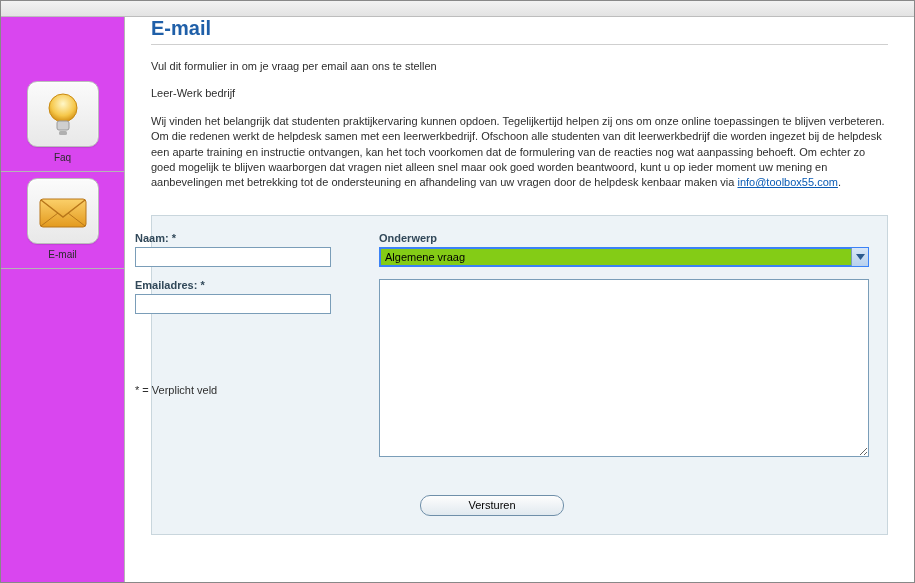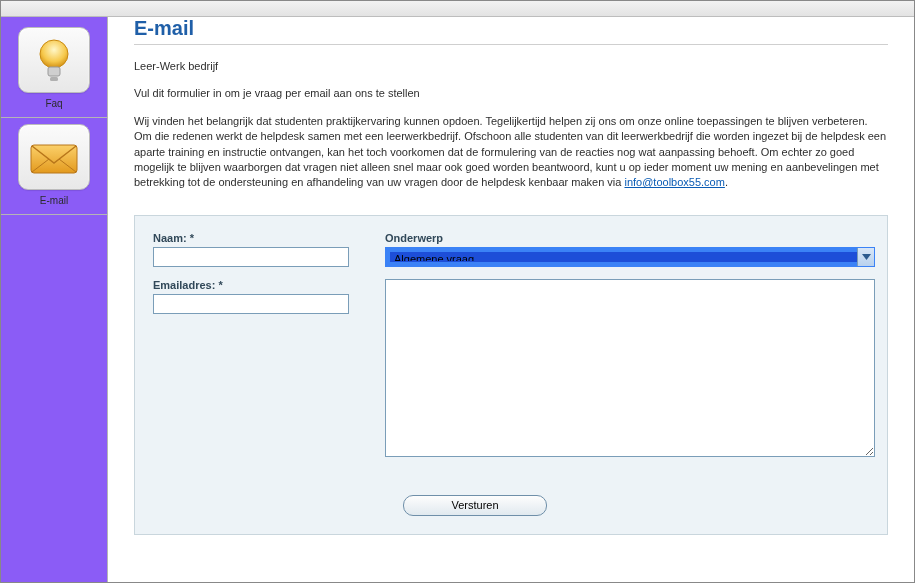--- a/index.html
+++ b/index.html
@@ -13,24 +13,24 @@
   }
   .app {
     width: 915px; height: 583px;
     display: flex;
     background: #d5d5d5;
     border: 1px solid #888;
     position: relative;
   }
   
   .sidebar {
-    width: 107px;
-    background: #8b5cf6;
+    width: 124px;
+    background: #d946ef;
     border-right: 1px solid #b5b5b5;
-    padding-top: 20px;
+    padding-top: 74px;
     display: flex;
     flex-direction: column;
   }
   .side-item {
     padding: 6px 0 8px 0;
     display: flex;
     flex-direction: column;
     align-items: center;
     border-bottom: 1px solid #b5b5b5;
     cursor: pointer;
@@ -73,21 +73,22 @@
   a.link { color: #0a5bb4; }
   
   .panel {
     margin-top: 24px;
     background: #edf3f7;
     border: 1px solid #c9d6dd;
     padding: 16px 18px 18px 18px;
   }
   .form-grid {
     display: flex;
-    gap: 36px;
+    gap: 48px;
+    justify-content: flex-end;
   }
   .col-left { width: 210px; }
   .col-right { flex: 1; }
   .field { margin-bottom: 12px; }
   .field-label {
     font-weight: bold;
     color: #314859;
     display: block;
     margin-bottom: 3px;
   }
@@ -99,22 +100,22 @@
     font: inherit;
     padding: 1px 3px;
   }
   .select-wrap {
     position: relative;
     width: 490px;
   }
   .select {
     width: 100%;
     height: 20px;
-    border: 5px solid #3b82f6;
-    background: #1d4ed8;
+    border: 2px solid #3b82f6;
+    background: #84cc16;
     font: inherit;
     padding: 1px 20px 1px 4px;
     appearance: none;
     -webkit-appearance: none;
   }
   .select-caret {
     position: absolute;
     right: 1px; top: 1px;
     width: 17px; height: 18px;
     background: linear-gradient(#d8e6f7,#b8d1ee);
@@ -197,38 +198,39 @@
     </div>
 
 
   </nav>
 
   <main class="main">
     <h1 class="page-title">E-mail</h1>
     <hr class="title-rule">
 
     <div class="intro">
+      <p>Vul dit formulier in om je vraag per email aan ons te stellen</p>
       <p>Leer-Werk bedrijf</p>
-      <p>Vul dit formulier in om je vraag per email aan ons te stellen</p>
       <p>
         <span>Wij vinden het belangrijk dat studenten praktijkervaring kunnen opdoen. Tegelijkertijd helpen zij ons om onze online toepassingen te blijven verbeteren. Om die redenen werkt de helpdesk samen met een leerwerkbedrijf. Ofschoon alle studenten van dit leerwerkbedrijf die worden ingezet bij de helpdesk een aparte training en instructie ontvangen, kan het toch voorkomen dat de formulering van de reacties nog wat aanpassing behoeft. Om echter zo goed mogelijk te blijven waarborgen dat vragen niet alleen snel maar ook goed worden beantwoord, kunt u op ieder moment uw mening en aanbevelingen met betrekking tot de ondersteuning en afhandeling van uw vragen door de helpdesk kenbaar maken via </span><a href="#" class="link">info@toolbox55.com</a><span>.</span>
       </p>
     </div>
 
     <div class="panel">
       <div class="form-grid">
         <div class="col-left">
           <div class="field">
             <label class="field-label">Naam: *</label>
             <input type="text" class="text-input" value="" style="">
           </div>
           <div class="field">
             <label class="field-label">Emailadres: *</label>
             <input type="text" class="text-input" value="" style="">
           </div>
+          <div class="req-note">* = Verplicht veld</div>
         </div>
 
         <div class="col-right">
           <div class="field">
             <label class="field-label">Onderwerp</label>
             <div class="select-wrap">
               <select class="select">
                 <option>Algemene vraag</option>
               </select>
               <div class="select-caret">

